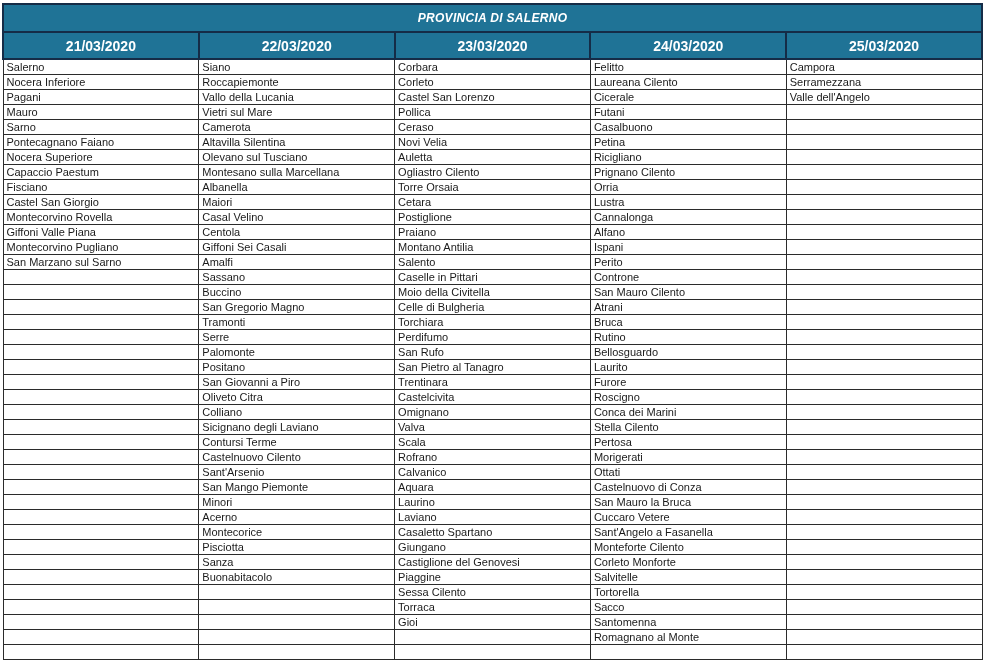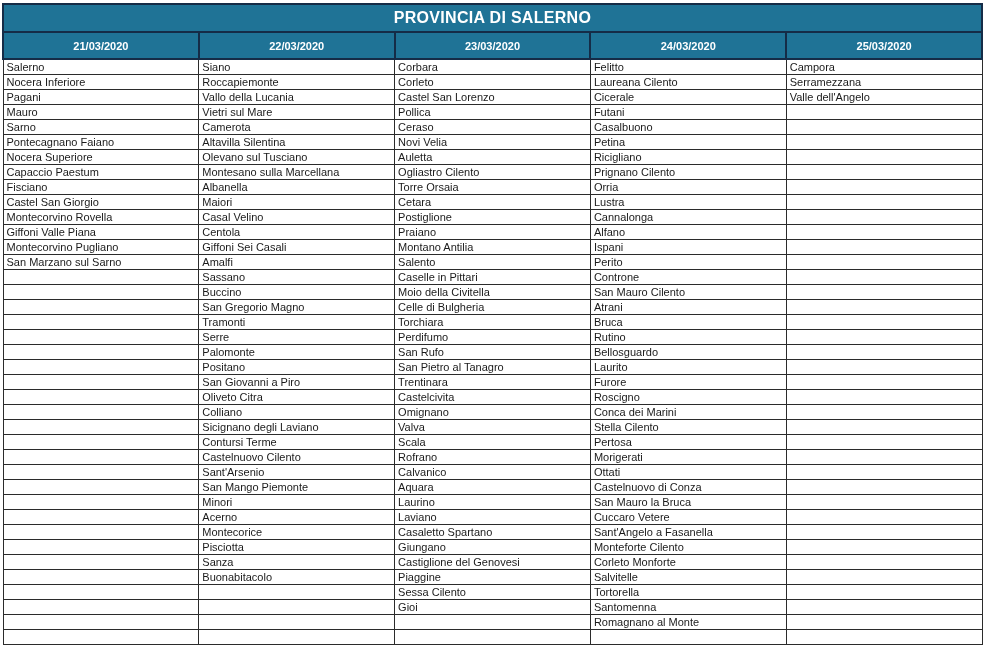--- a/index.html
+++ b/index.html
@@ -16,31 +16,32 @@
   }
   table.province-table {
     border-collapse: collapse;
     table-layout: fixed;
     width: 981px;
   }
   .title-cell {
     background: #1F7396;
     color: #ffffff;
     font-weight: bold;
-    font-size: 16px;
+    font-size: 12px;
     text-align: center;
     height: 24px;
     border: 2px solid #152C47;
     letter-spacing: 0.3px;
+    font-style: italic;
   }
   th.date-header {
     background: #1F7396;
     color: #ffffff;
     font-weight: bold;
-    font-size: 11px;
+    font-size: 14px;
     text-align: center;
     height: 23px;
     border: 2px solid #152C47;
     border-top-width: 1px;
   }
   tbody td {
     border: 1px solid #2b2b2b;
     height: 14px;
     line-height: 14px;
     font-size: 11px;
@@ -317,20 +318,27 @@
         <tr>
           <td></td>
           <td></td>
           <td>Sessa Cilento</td>
           <td>Tortorella</td>
           <td></td>
         </tr>
         <tr>
           <td></td>
           <td></td>
+          <td>Torraca</td>
+          <td>Sacco</td>
+          <td></td>
+        </tr>
+        <tr>
+          <td></td>
+          <td></td>
           <td>Gioi</td>
           <td>Santomenna</td>
           <td></td>
         </tr>
         <tr>
           <td></td>
           <td></td>
           <td></td>
           <td>Romagnano al Monte</td>
           <td></td>

